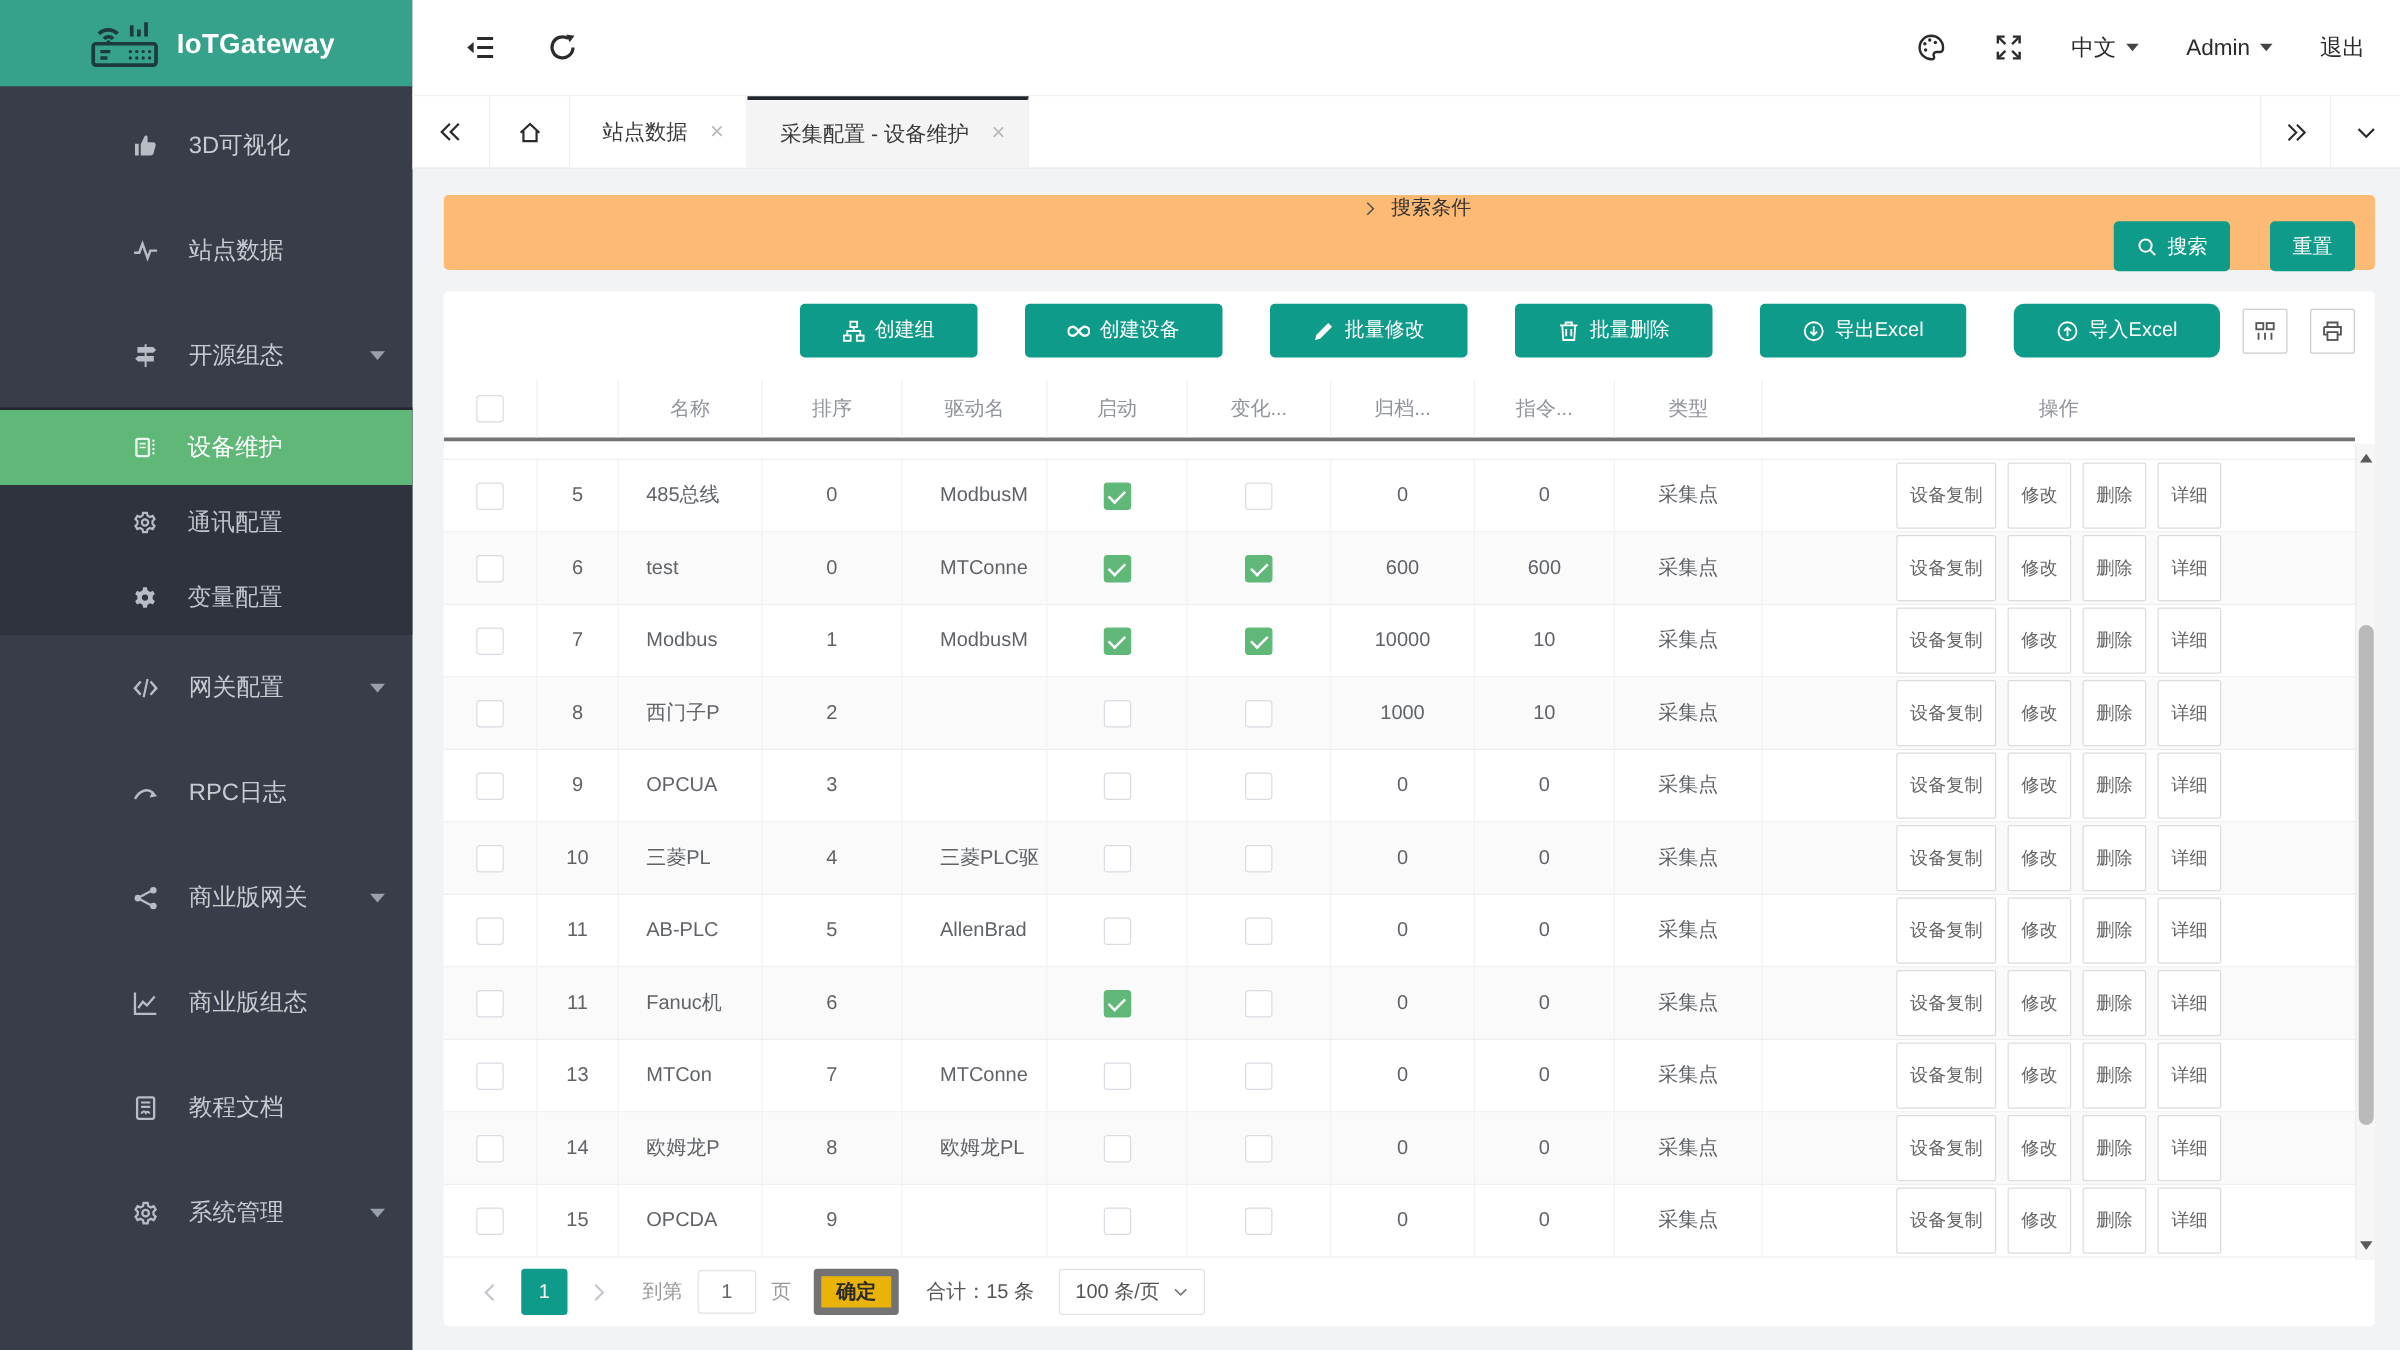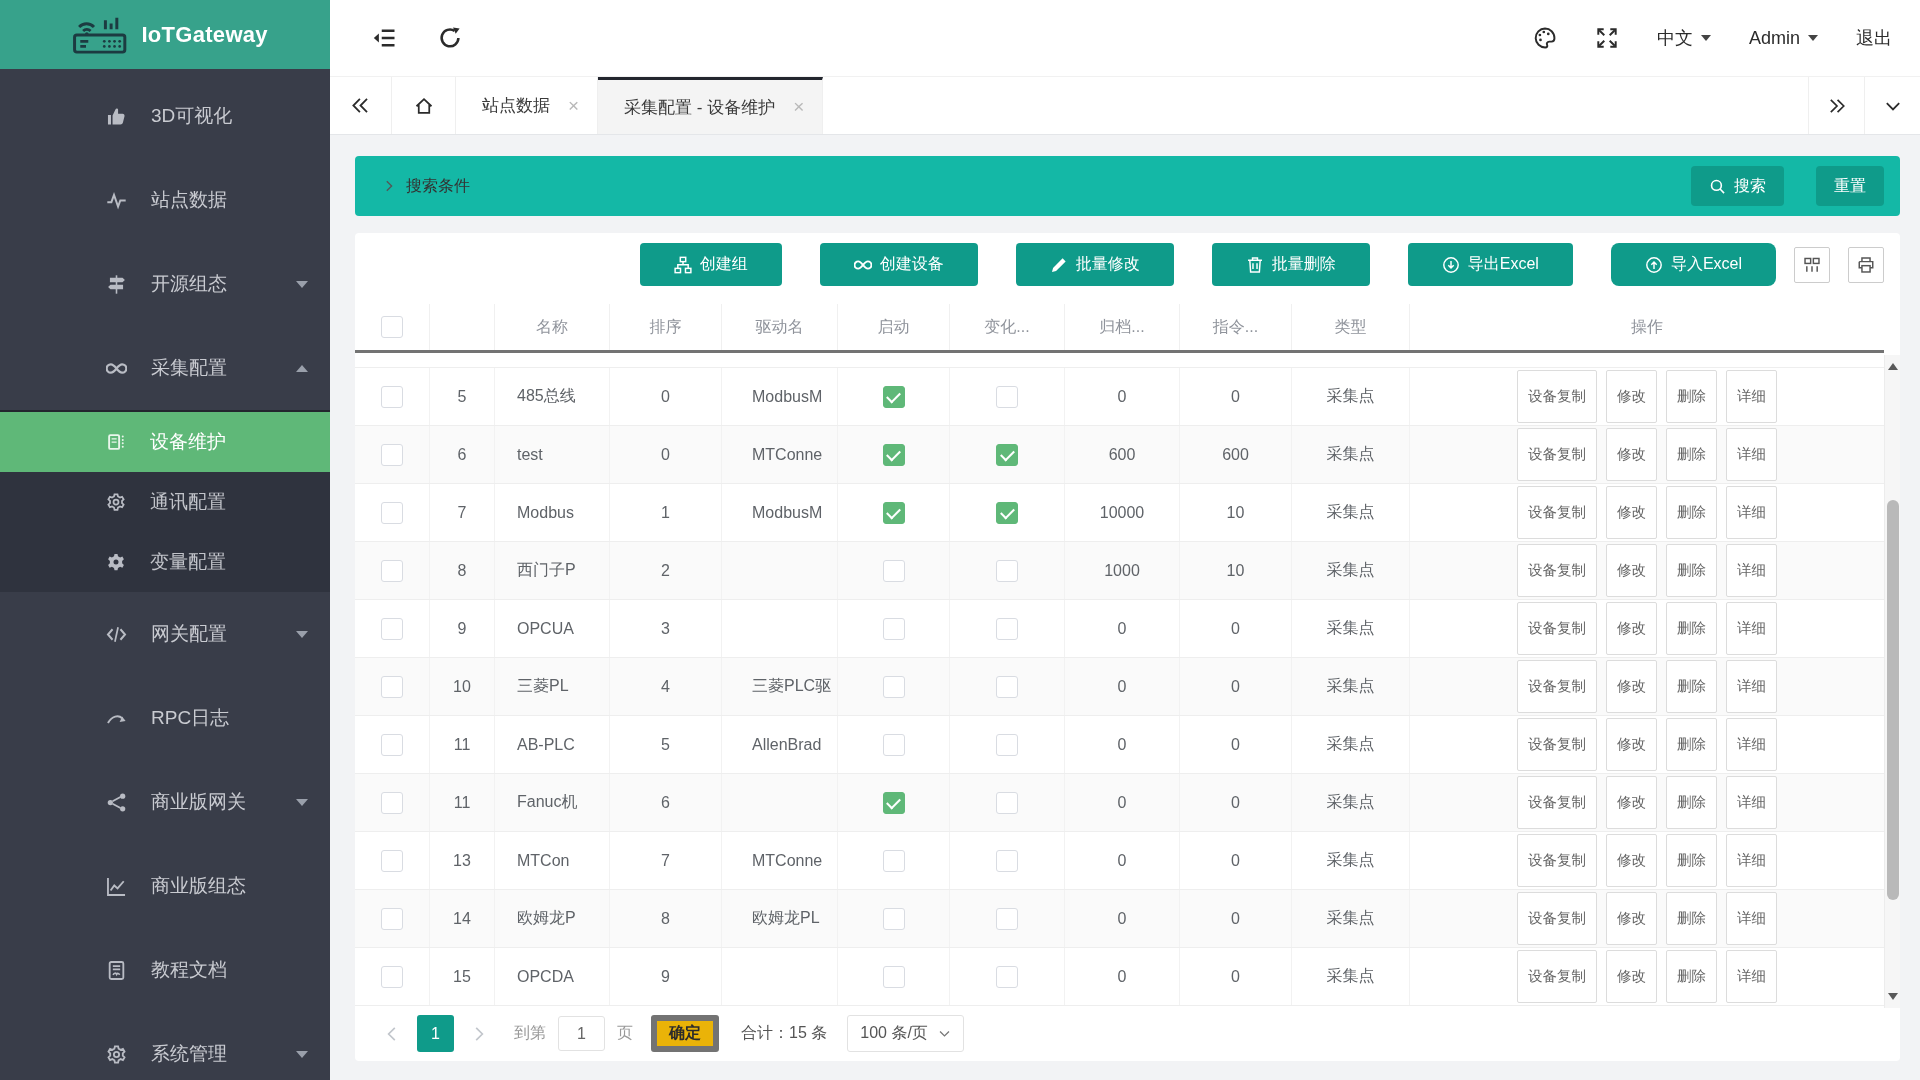--- a/index.html
+++ b/index.html
@@ -39,21 +39,21 @@
   .seg-home { width:64px; font-size:20px; color:#2b2b2b; }
   .tab { padding:0 18px 0 26px; gap:18px; font-size:17px; color:#3a3a3a; position:relative; background:#fff; }
   .tab .close { color:#b9b9b9; font-size:19px; cursor:pointer; }
   .tab.active { background:#f4f4f4; border-top:3px solid #23262E; }
   .tabbar-right { margin-left:auto; display:flex; align-items:stretch; }
   .tabbar-right .tabseg { border-right:none; border-left:1px solid #efefef; width:56px; font-size:18px; color:#2b2b2b; }
 
   .content { flex:1; padding:21px 20px 19px 25px; overflow:hidden; }
 
   
-  .search-card { background:#14b8a6; border-radius:4px; height:60px; display:flex; align-items:center; padding:0 16px 0 27px; margin-bottom:17px; }
+  .search-card { background:#fdba74; border-radius:4px; height:60px; display:flex; align-items:center; padding:0 16px 0 27px; margin-bottom:17px;flex-direction:column; }
   .search-title { display:flex; align-items:center; gap:10px; font-size:16px; color:#333; cursor:pointer; }
   .search-title .chev { font-size:14px; color:#555; display:inline-flex; }
   .search-actions { margin-left:auto; display:flex; gap:32px; }
   .btn-teal { background:var(--accent-teal,#0F9B8A); color:#fff; border:none; border-radius:4px; height:40px; padding:0 18px; font-size:16px; display:inline-flex; align-items:center; gap:8px; cursor:pointer; font-family:inherit; }
   .btn-teal .bic { font-size:17px; display:inline-flex; }
 
   
   .table-card { background:#fff; border-radius:4px; height:828px; position:relative; overflow:hidden; }
   .toolbar { height:71px; display:flex; align-items:center; justify-content:flex-end; padding:0 16px 8px; }
   .tb-btns { display:flex; }
@@ -157,29 +157,20 @@
           <span class="mi-ic" data-icon="signpost-icon">
             <svg viewBox="0 0 16 16">
               <path fill="currentColor" d="M7.4 1h1.2v14H7.4z"></path>
               <path fill="currentColor" d="M3 2.8h9.6l1.8 1.7-1.8 1.7H3zM13 8.2H3.4L1.6 9.9l1.8 1.7H13z"></path>
             </svg>
           </span>
           <span class="mi-label">开源组态</span>
           <span class="mi-caret tri-down"></span>
         </div>
 
-        <div class="mi">
-          <span class="mi-ic" data-icon="infinity-icon">
-            <svg viewBox="0 0 16 16">
-              <path fill="none" stroke="currentColor" stroke-width="1.7" d="M8 8C6.3 5.8 5.2 4.8 3.7 4.8a3.2 3.2 0 1 0 0 6.4C5.2 11.2 6.3 10.2 8 8c1.7 2.2 2.8 3.2 4.3 3.2a3.2 3.2 0 1 0 0-6.4C10.8 4.8 9.7 5.8 8 8z"></path>
-            </svg>
-          </span>
-          <span class="mi-label">采集配置</span>
-          <span class="mi-caret tri-up"></span>
-        </div>
       </div>
     <div class="menu-sub">
 
         <div class="smi active">
           <span class="mi-ic" data-icon="device-icon">
             <svg viewBox="0 0 16 16">
               <rect x="2.5" y="2.5" width="8" height="11" rx="1" fill="none" stroke="currentColor" stroke-width="1.5"></rect>
               <g stroke="currentColor" stroke-width="1.6" stroke-linecap="round">
                 <path d="M13.4 3.6v.01M13.4 6.3v.01M13.4 9v.01M13.4 11.7v.01"></path>
               </g>

